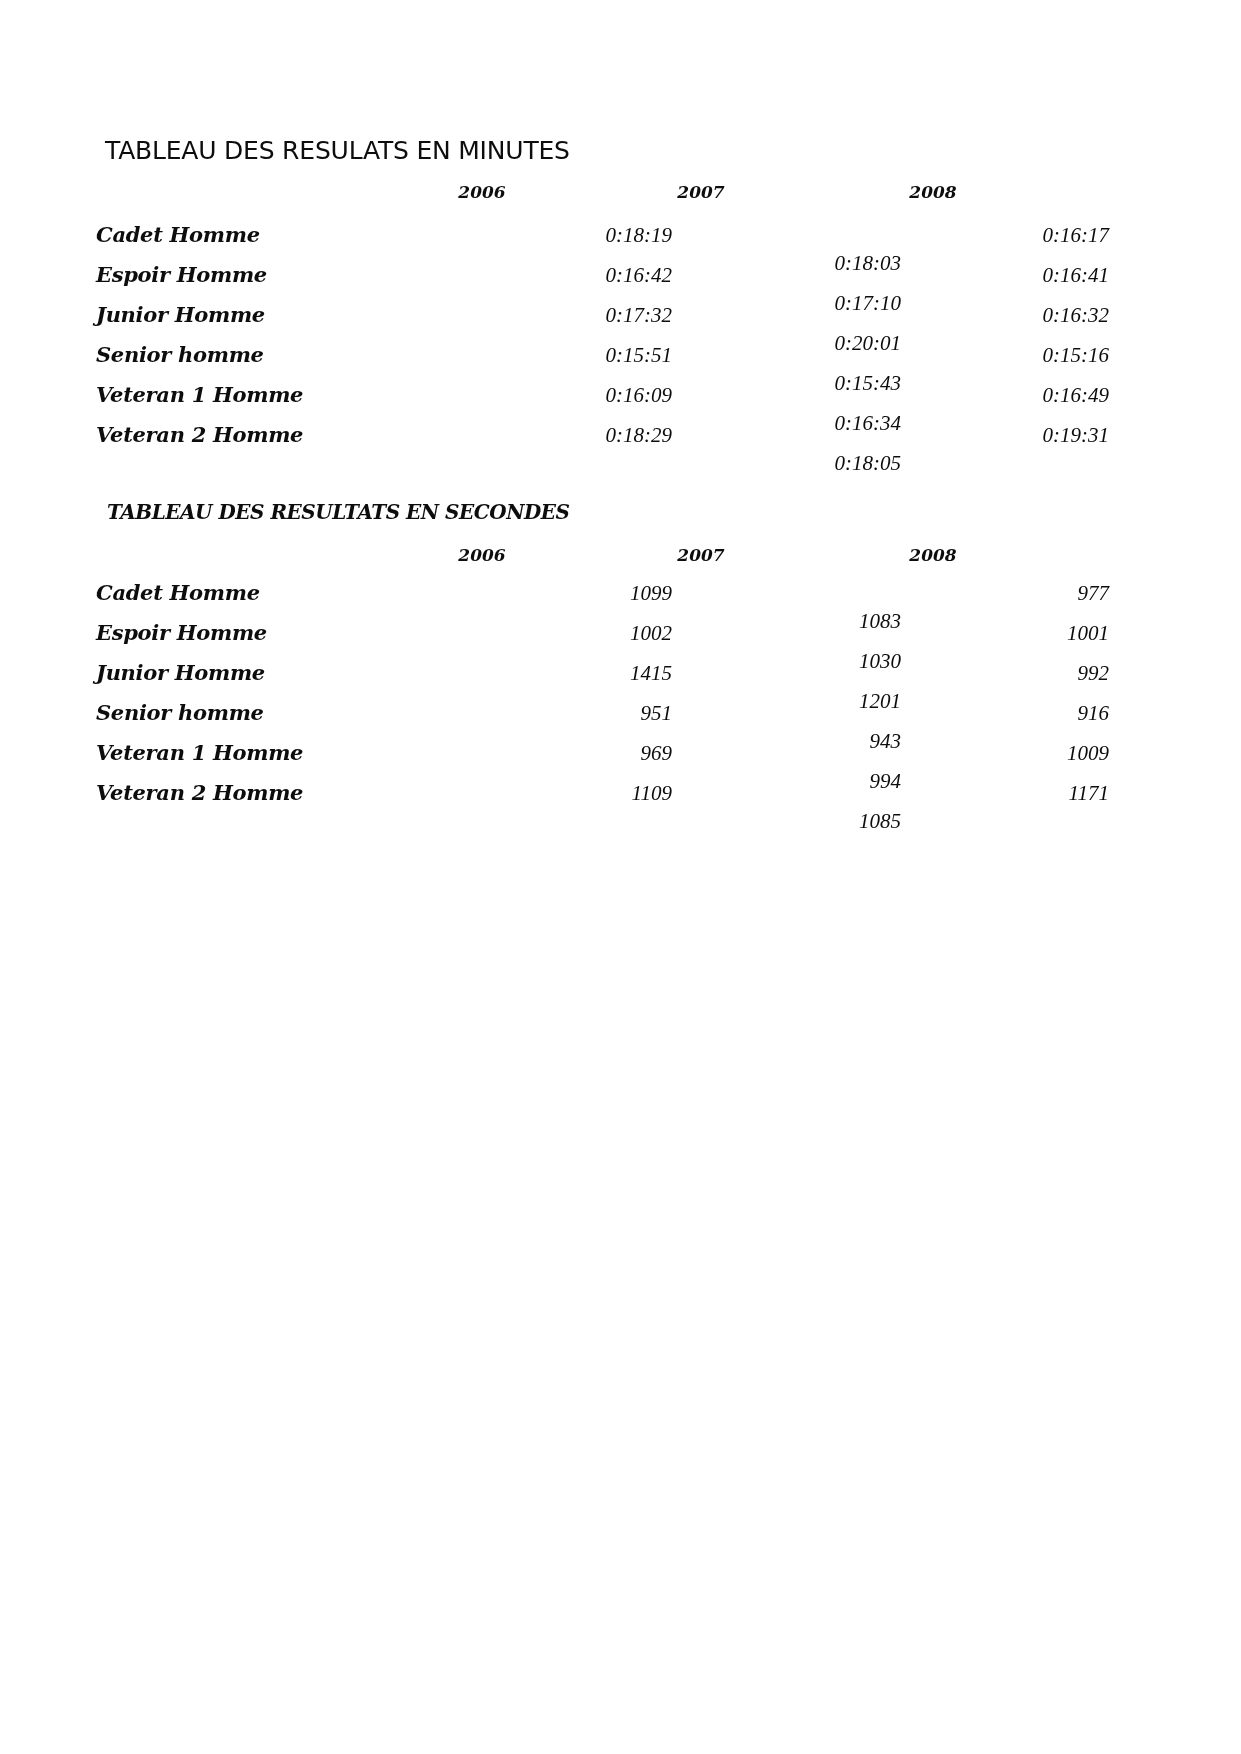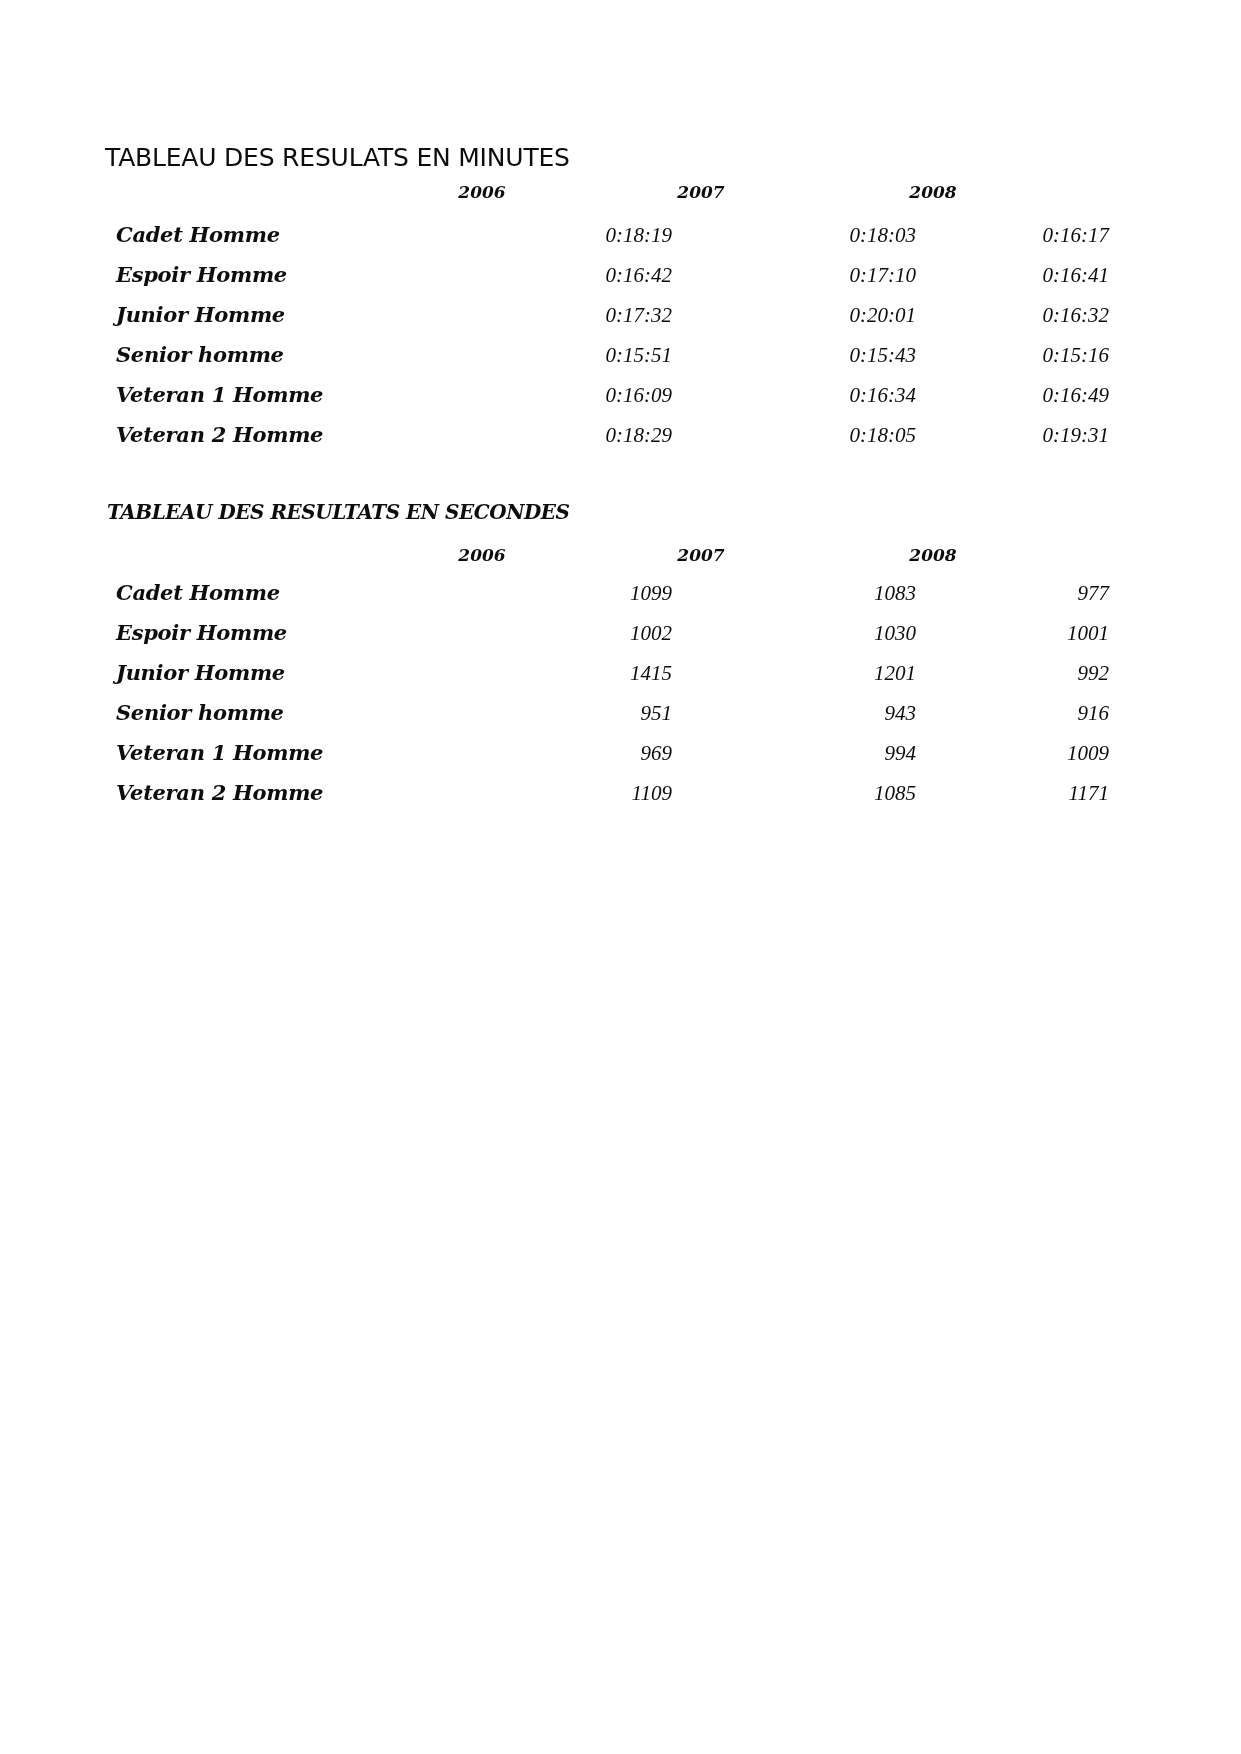--- a/index.html
+++ b/index.html
@@ -44,21 +44,21 @@
     white-space:nowrap;
   }
   .row{
     position:absolute;
     left:0;
     width:1241px;
     height:34px;
   }
   .lbl{
     position:absolute;
-    left:116px;
+    left:96px;
     top:0;
     font-family:"DejaVu Serif","Liberation Serif",serif;
     font-style:italic;
     font-weight:700;
     font-size:21px;
     letter-spacing:-0.3px;
     line-height:26px;
     white-space:nowrap;
   }
   .val{
@@ -66,30 +66,30 @@
     top:1px;
     font-family:"Liberation Serif",serif;
     font-style:italic;
     font-weight:400;
     font-size:21px;
     line-height:25px;
     text-align:center;
     white-space:nowrap;
   }
   .v1{right:569px;}
-  .v2{right:325px;}
+  .v2{right:340px;margin-top:28px;}
   .v3{right:132px;font-style:italic;}
 </style>
 </head>
 <body>
 
 <div class="page">
 
   <section>
-    <h1 class="title-sans" style="left:105px;top:144px">TABLEAU DES RESULATS EN MINUTES</h1>
+    <h1 class="title-sans" style="left:105px;top:137px">TABLEAU DES RESULATS EN MINUTES</h1>
 
     <span class="year" style="left:482px;top:180px">2006</span>
     <span class="year" style="left:701px;top:180px">2007</span>
     <span class="year" style="left:933px;top:180px">2008</span>
 
     <div class="row" style="top:222px">
       <span class="lbl">Cadet Homme</span>
       <span class="val v1">0:18:19</span>
       <span class="val v2">0:18:03</span>
       <span class="val v3">0:16:17</span>

